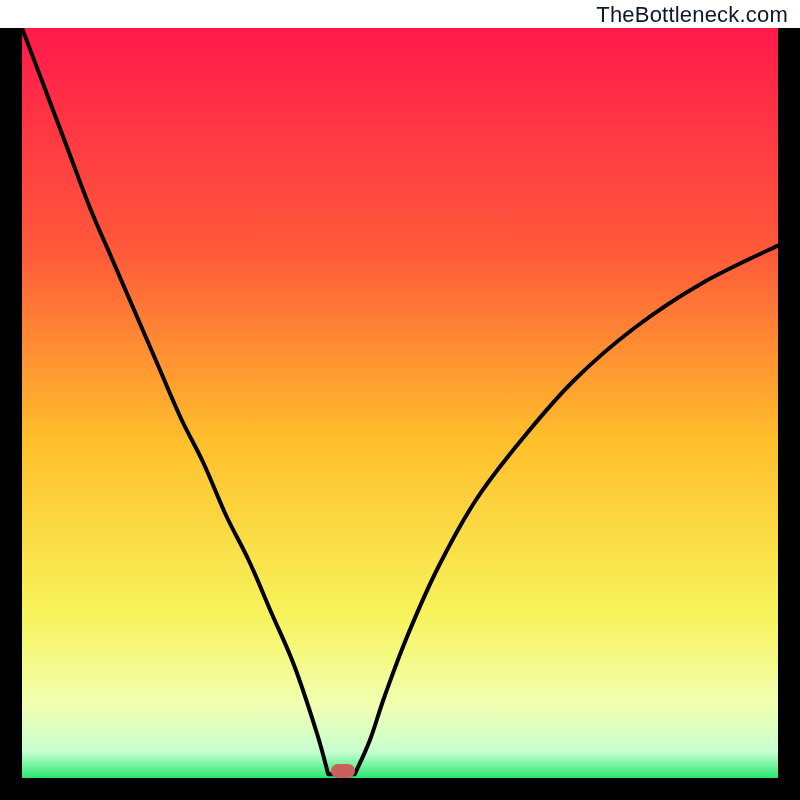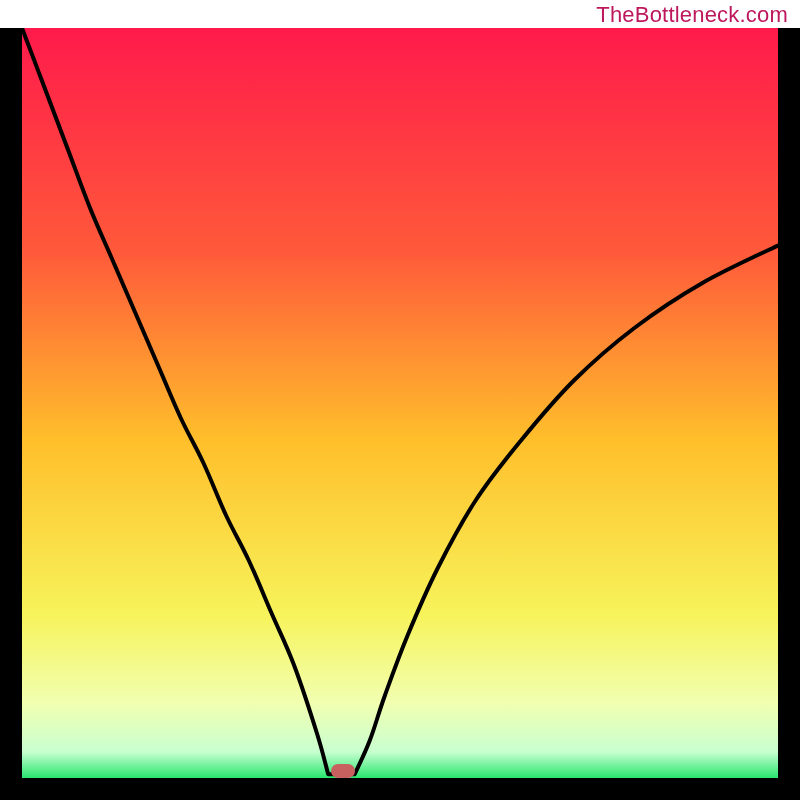--- a/index.html
+++ b/index.html
@@ -8,21 +8,21 @@
     background: #ffffff;
     width: 800px;
     height: 800px;
     position: relative;
     font-family: Arial, Helvetica, sans-serif;
   }
   .watermark {
     position: absolute;
     top: 2px;
     right: 12px;
-    color: #be185d;
+    color: #0f172a;
     font-size: 22px;
     font-weight: 500;
     letter-spacing: 0.2px;
     z-index: 10;
   }
   .frame {
     position: absolute;
     left: 0;
     top: 28px;
     width: 800px;

